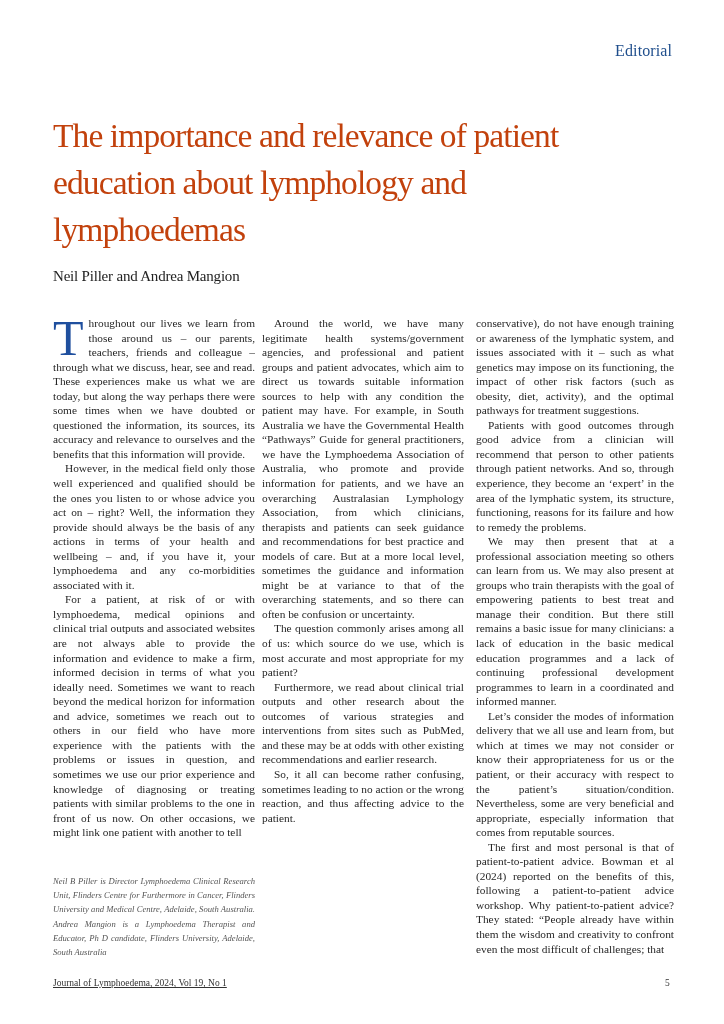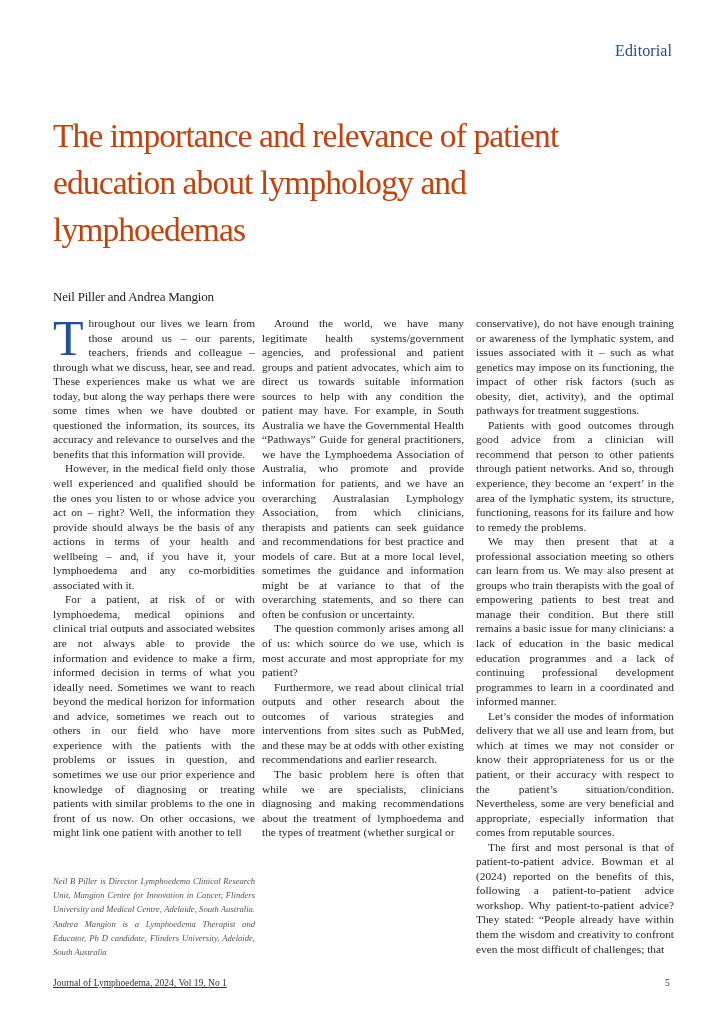--- a/index.html
+++ b/index.html
@@ -9,21 +9,21 @@
   .section-label {
     position: absolute; right: 52px; top: 42px;
     font-size: 16px; color: #1f4e8c; letter-spacing: 0.1px;
   }
   .title {
     position: absolute; left: 53px; top: 112px; width: 560px;
     font-size: 33.5px; line-height: 47px; color: #c2410c; letter-spacing: -0.9px; font-weight: normal;
   }
   .authors {
     position: absolute; left: 53px; top: 268px;
-    font-size: 13px; color: #222; letter-spacing: -0.2px; margin-top: 21px;
+    font-size: 15px; color: #222; letter-spacing: -0.2px;
   }
   .col {
     position: absolute; top: 316px;
     font-size: 11.35px; line-height: 14.55px; text-align: justify; color: #262626;
     hyphens: none;
   }
   .col1 { left: 53px; width: 202px; }
   .col2 { left: 262px; width: 202px; }
   .col3 { left: 476px; width: 198px; }
   .col p { text-indent: 12px; }
@@ -53,27 +53,27 @@
 <h1 class="title">The importance and relevance of patient education about lymphology and lymphoedemas</h1>
 
 <div class="authors">Neil Piller and Andrea Mangion</div>
 
 <div class="col col1">
   <p class="noindent"><span class="dropcap">T</span><span>hroughout our lives we learn from those around us – our parents, teachers, friends and colleague – through what we discuss, hear, see and read. These experiences make us what we are today, but along the way perhaps there were some times when we have doubted or questioned the information, its sources, its accuracy and relevance to ourselves and the benefits that this information will provide.</span></p>
   <p>However, in the medical field only those well experienced and qualified should be the ones you listen to or whose advice you act on – right? Well, the information they provide should always be the basis of any actions in terms of your health and wellbeing – and, if you have it, your lymphoedema and any co-morbidities associated with it.</p>
   <p>For a patient, at risk of or with lymphoedema, medical opinions and clinical trial outputs and associated websites are not always able to provide the information and evidence to make a firm, informed decision in terms of what you ideally need. Sometimes we want to reach beyond the medical horizon for information and advice, sometimes we reach out to others in our field who have more experience with the patients with the problems or issues in question, and sometimes we use our prior experience and knowledge of diagnosing or treating patients with similar problems to the one in front of us now. On other occasions, we might link one patient with another to tell</p>
 </div>
 
-<div class="bio">Neil B Piller is Director Lymphoedema Clinical Research Unit, Mangion Centre for Innovation in Cancer, Flinders University and Medical Centre, Adelaide, South Australia. Andrea Mangion is a Lymphoedema Therapist and Educator,  Ph D candidate, Flinders University, Adelaide, South Australia</div>
+<div class="bio">Neil B Piller is Director Lymphoedema Clinical Research Unit, Flinders Centre for Furthermore in Cancer, Flinders University and Medical Centre, Adelaide, South Australia. Andrea Mangion is a Lymphoedema Therapist and Educator,  Ph D candidate, Flinders University, Adelaide, South Australia</div>
 
 <div class="col col2">
   <p>Around the world, we have many legitimate health systems/government agencies, and professional and patient groups and patient advocates, which aim to direct us towards suitable information sources to help with any condition the patient may have. For example, in South Australia we have the Governmental Health “Pathways” Guide for general practitioners, we have the Lymphoedema Association of Australia, who promote and provide information for patients, and we have an overarching Australasian Lymphology Association, from which clinicians, therapists and patients can seek guidance and recommendations for best practice and models of care. But at a more local level, sometimes the guidance and information might be at variance to that of the overarching statements, and so there can often be confusion or uncertainty.</p>
   <p>The question commonly arises among all of us: which source do we use, which is most accurate and most appropriate for my patient?</p>
   <p>Furthermore, we  read about clinical trial outputs and other research about the outcomes of various strategies and interventions from sites such as PubMed, and these may be at odds with other existing recommendations and earlier research.</p>
-  <p>The basic problem here is often that while we are specialists, clinicians diagnosing and making recommendations about the treatment of lymphoedema and the types of treatment (whether surgical or</p>
+  <p>So, it all can become rather confusing, sometimes leading to no action or the wrong reaction, and thus affecting advice to the patient.</p>
 </div>
 
 <div class="col col3">
   <p class="noindent">conservative), do not have enough training or awareness of the lymphatic system, and issues associated with it – such as what genetics may impose on its functioning, the impact of other risk factors (such as obesity, diet, activity), and the optimal pathways for treatment suggestions.</p>
   <p>Patients with good outcomes through good advice from a clinician will recommend that person to other patients through patient networks. And so, through experience, they become an ‘expert’ in the area of the lymphatic system, its structure, functioning, reasons for its failure and how to remedy the problems.</p>
   <p>We may then present that at a professional association meeting so others can learn from us. We may also present at groups who train therapists with the goal of empowering patients to best treat and manage their condition. But there still remains a basic issue for many clinicians: a lack of education in the basic medical education programmes and a lack of continuing professional development programmes to learn in a coordinated and informed manner.</p>
   <p>Let’s consider the modes of information delivery that we all use and learn from, but which at times we may not consider or know their appropriateness for us or the patient, or their accuracy with respect to the patient’s situation/condition. Nevertheless, some are very beneficial and appropriate, especially information that comes from reputable sources.</p>
   <p>The first and most personal is that of patient-to-patient advice. Bowman et al (2024) reported on the benefits of this, following a patient-to-patient advice workshop. Why patient-to-patient advice? They stated: “People already have within them the wisdom and creativity to confront even the most difficult of challenges; that</p>
 </div>
 

